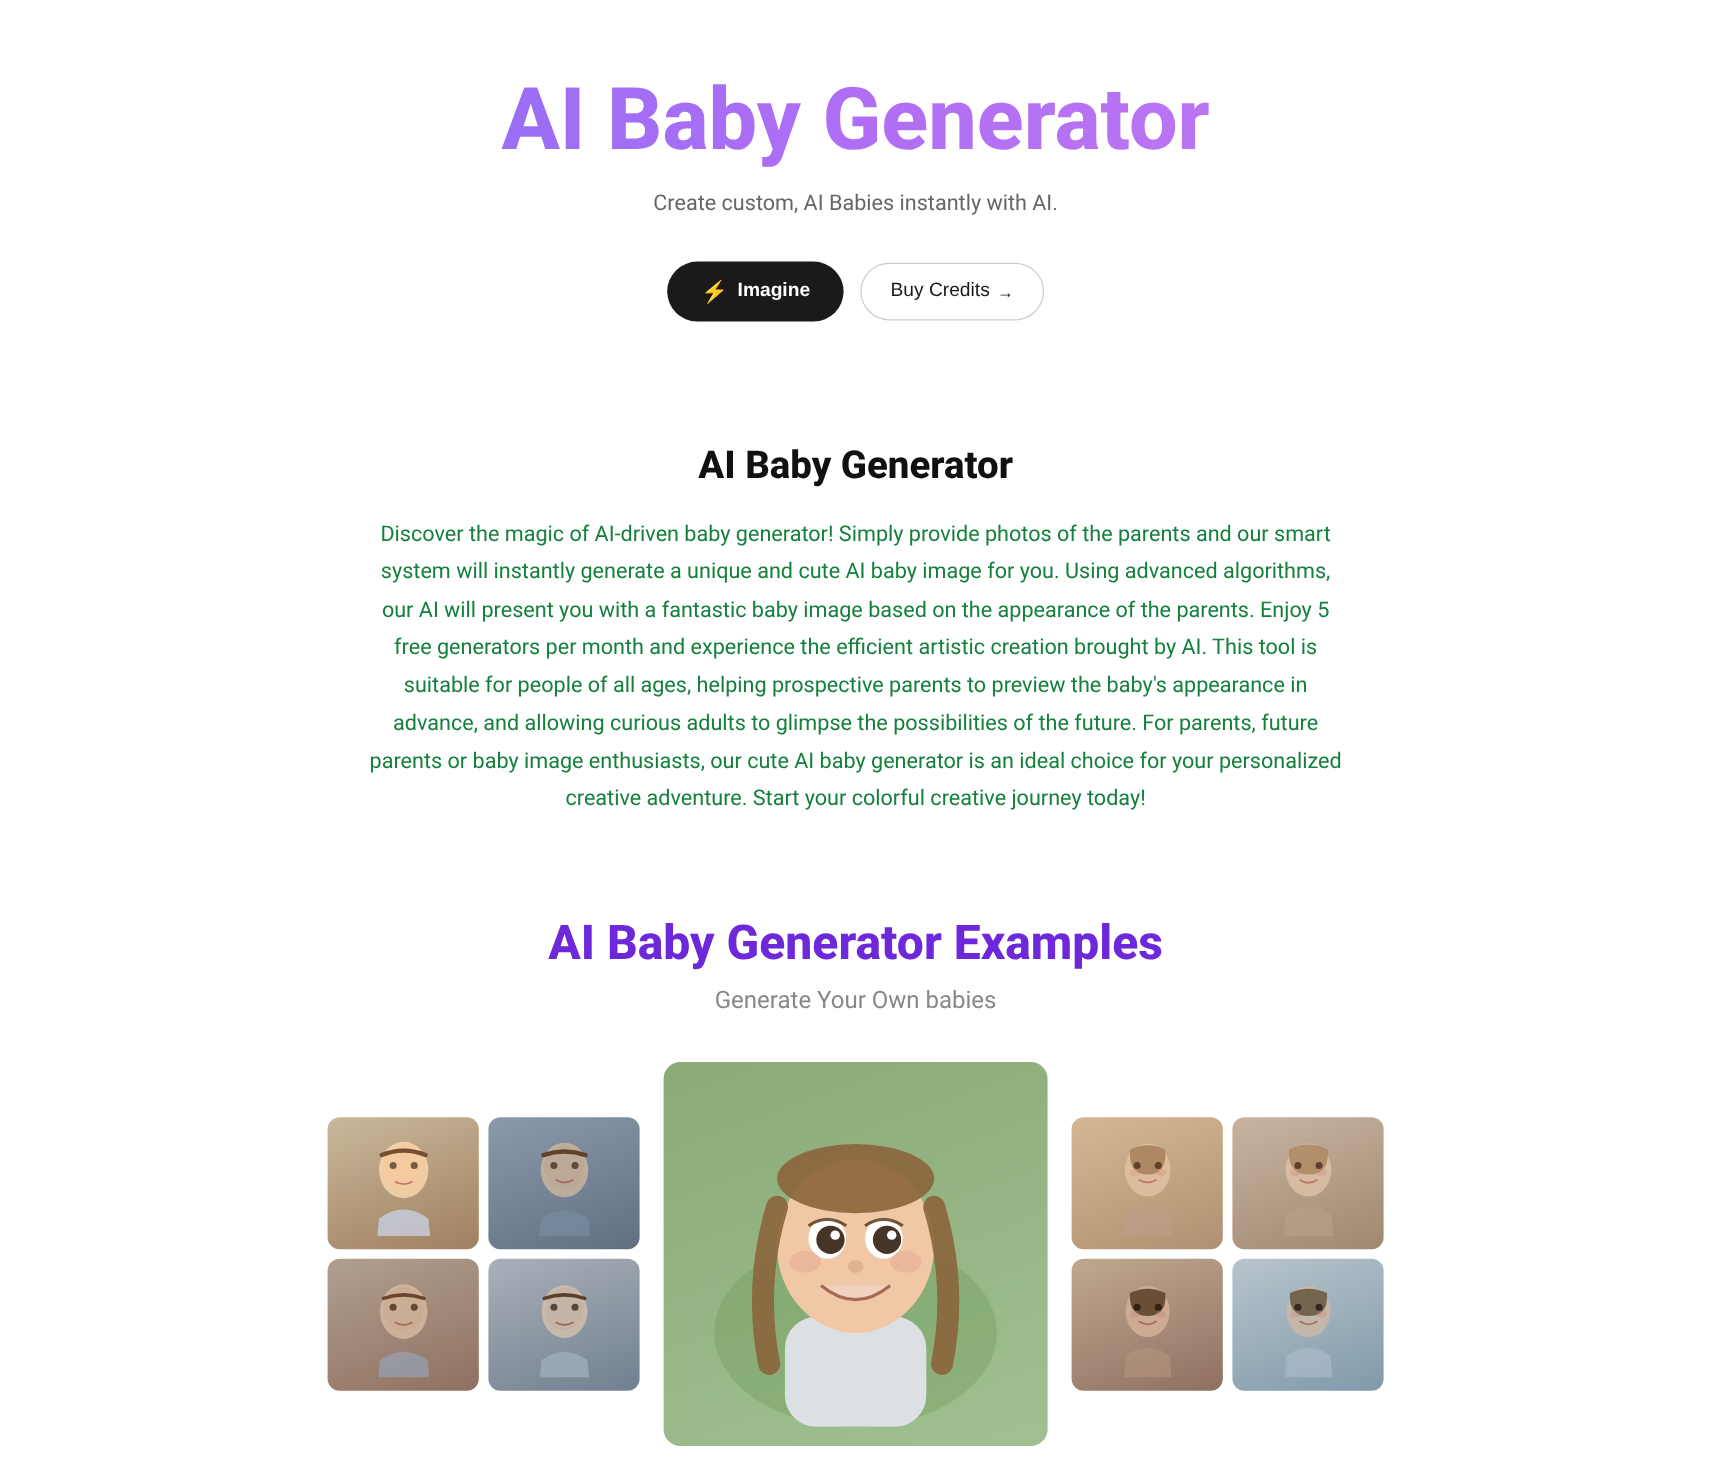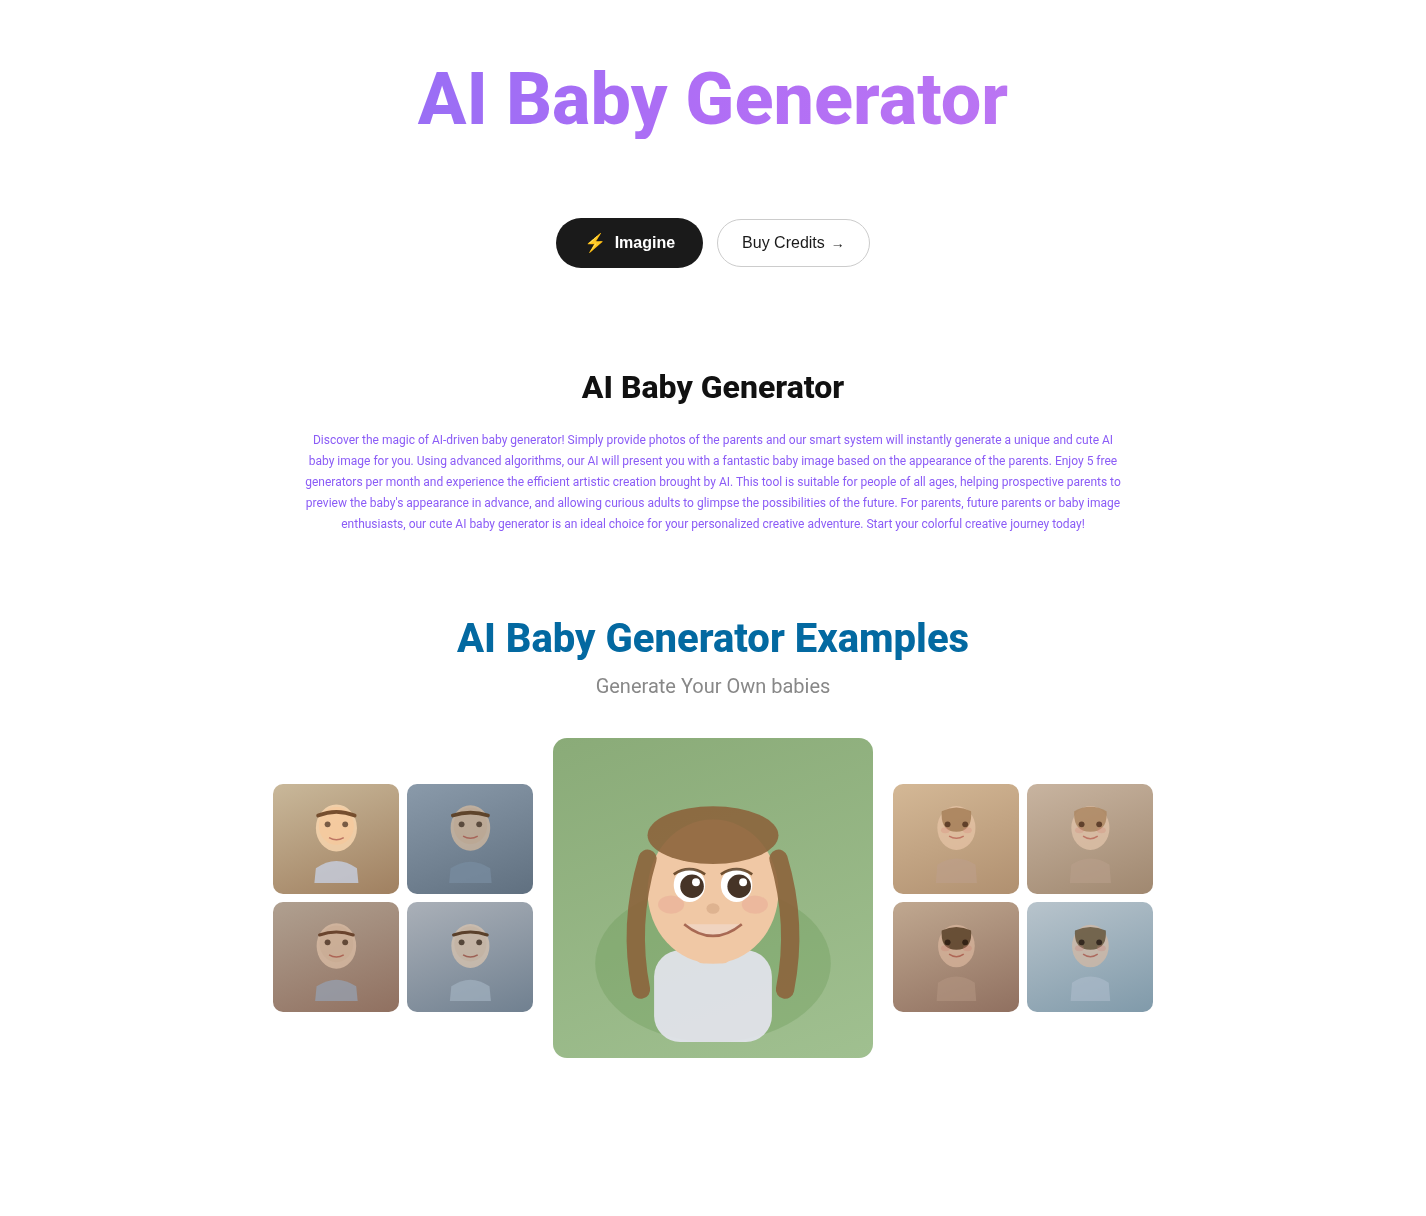--- a/index.html
+++ b/index.html
@@ -75,36 +75,36 @@
       padding: 0 40px;
       text-align: center;
     }
     .description-title {
       font-size: 32px;
       font-weight: 800;
       color: #111;
       margin-bottom: 24px;
     }
     .description-text {
-      font-size: 12px;
-      color: #8b5cf6;
+      font-size: 18px;
+      color: #15803d;
       line-height: 1.75;
     }
 
     
     .examples-section {
       max-width: 1100px;
       margin: 0 auto;
       padding: 20px 40px 60px;
       text-align: center;
     }
     .examples-title {
       font-size: 40px;
       font-weight: 800;
-      color: #0369a1;
+      color: #6d28d9;
       margin-bottom: 12px;
     }
     .examples-subtitle {
       font-size: 20px;
       color: #888;
       margin-bottom: 40px;
     }
 
     
     .image-showcase {
@@ -170,21 +170,21 @@
     .arrow {
       font-size: 14px;
     }
   </style>
 </head>
 <body>
 
 <section class="hero">
   <h1 class="hero-title">AI Baby Generator</h1>
   <p class="hero-subtitle">
-    <br>
+    <span>Create custom, AI Babies instantly with AI.</span><br>
   </p>
   <div class="hero-buttons">
     <button class="btn-generate">
       <span class="lightning">⚡</span>
       <span>Imagine</span>
     </button>
     <button class="btn-credits">
       <span>Buy Credits</span>
       <span class="arrow">→</span>
     </button>

